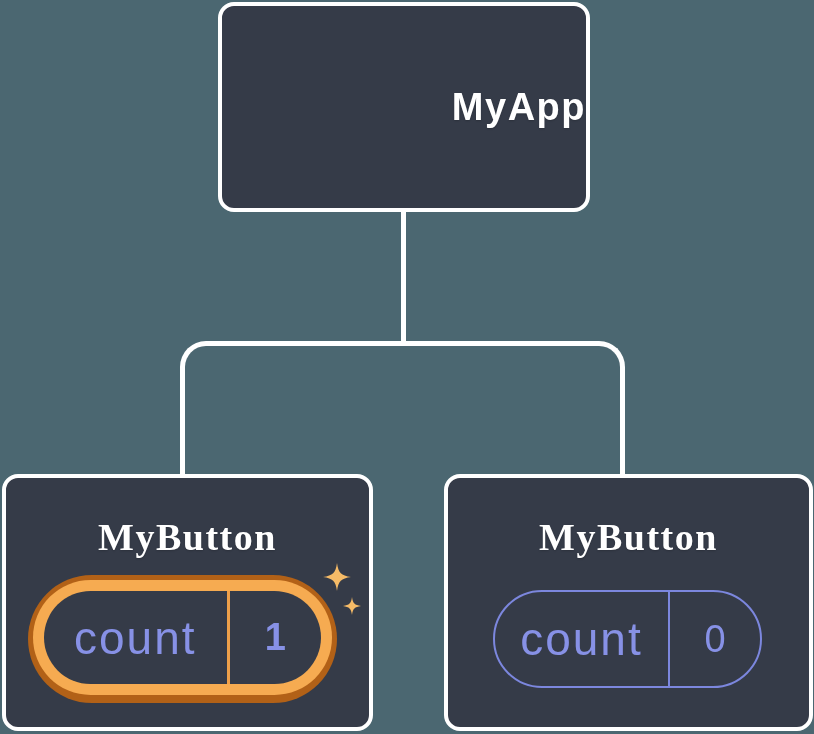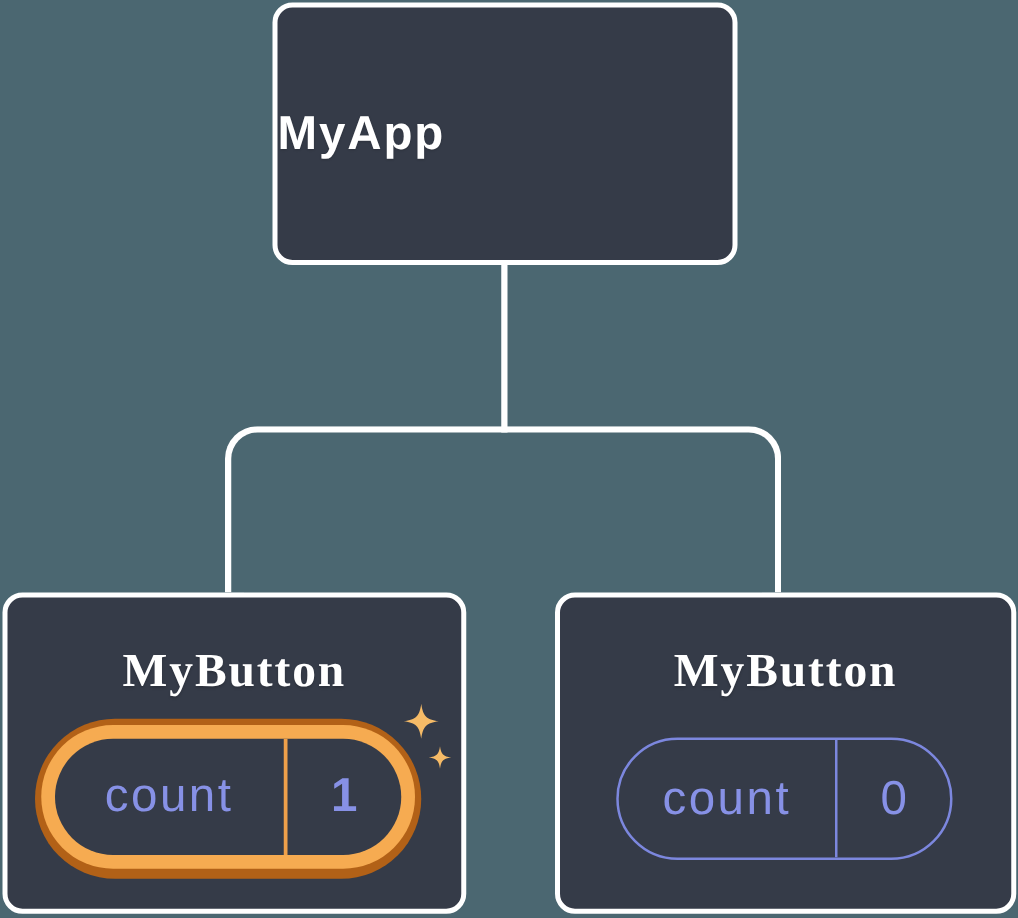--- a/index.html
+++ b/index.html
@@ -27,21 +27,21 @@
   
   .node{
     position:absolute;
     background:var(--node-fill);
     border:4px solid var(--node-border);
     border-radius:16px;
     box-sizing:border-box;
   }
   .node-root{
     left:218px;top:2px;width:372px;height:210px;
-    display:flex;align-items:center;justify-content:flex-start;
+    display:flex;align-items:center;justify-content:flex-end;
   }
   .node-left{left:2px;top:474px;width:371px;height:257px;}
   .node-right{left:444px;top:474px;width:369px;height:257px;}
 
   .node-title{
     color:var(--title);
     font-size:38px;font-weight:700;letter-spacing:1.5px;
     text-shadow:0 1px 2px rgba(0,0,0,0.18);
     white-space:nowrap;
   }
@@ -91,21 +91,21 @@
   }
   .pill-inner .seg-name{
     width:67%;display:flex;align-items:center;justify-content:center;
     border-right:3px solid var(--ring-divider);box-sizing:border-box;
   }
   .pill-inner .seg-value{
     flex:1;display:flex;align-items:center;justify-content:center;
   }
 
   .state-name{
-    color:var(--state-text);font-size:38px;letter-spacing:2px;text-align:center;
+    color:var(--state-text);font-size:46px;letter-spacing:2px;text-align:center;
   }
   .state-value{
     color:var(--state-text);font-size:38px;
   }
   .state-value.bold{font-weight:700;}
 
   .sparkles{
     position:absolute;left:316px;top:560px;width:50px;height:64px;
   }
 </style>

